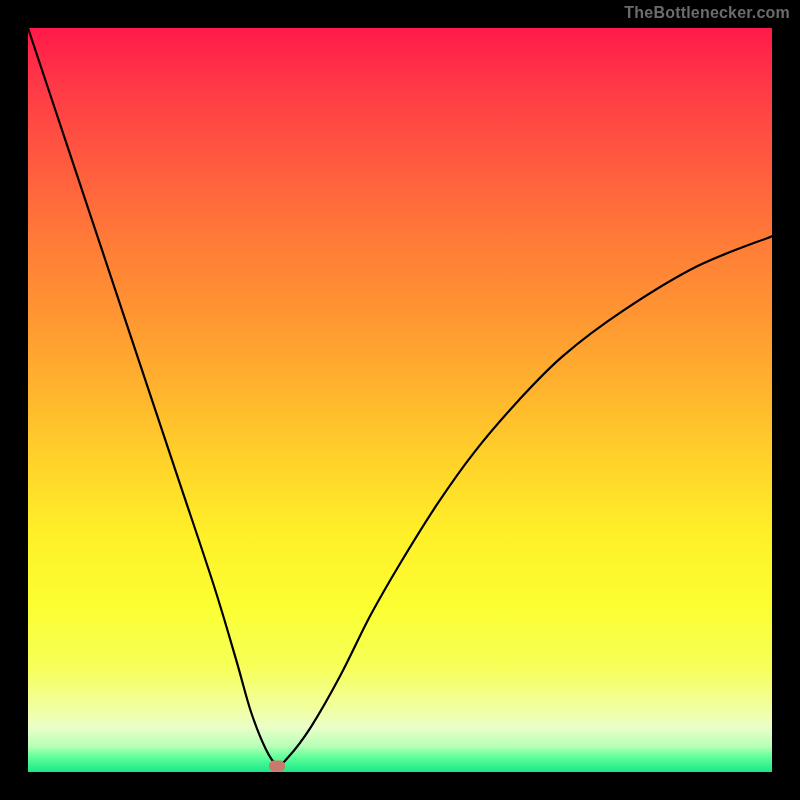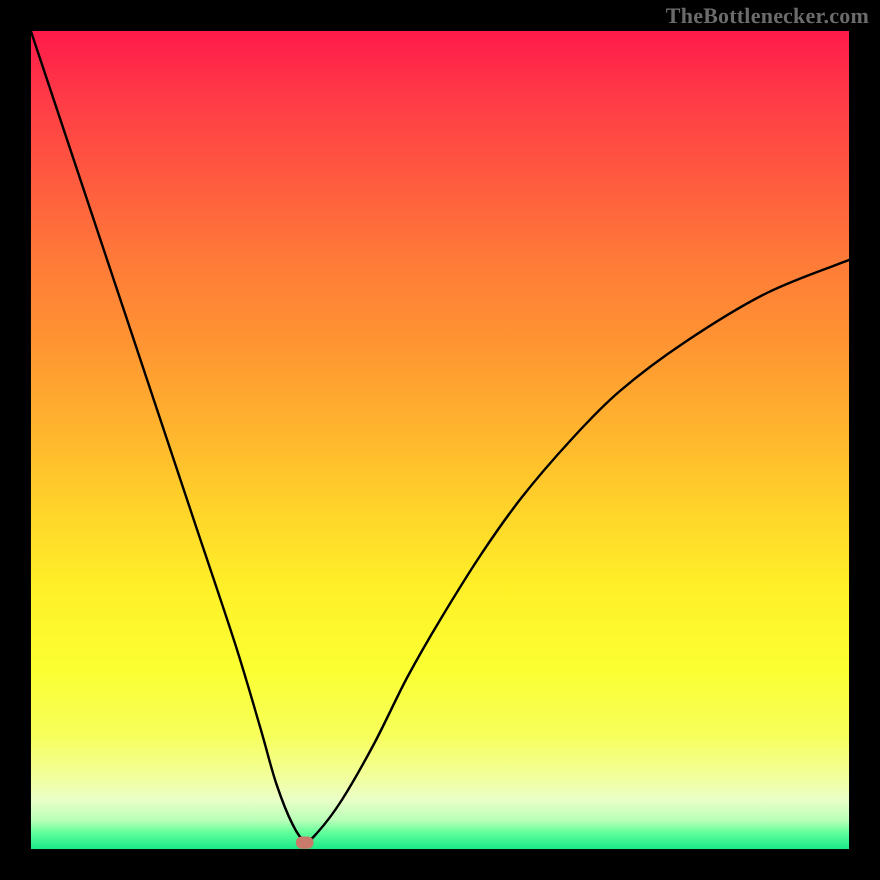--- a/index.html
+++ b/index.html
@@ -55,22 +55,22 @@
     position: absolute;
     width: 16px;
     height: 11px;
     border-radius: 5px;
     transform: translate(-50%, -50%);
   }
   .watermark {
     position: absolute;
     top: 4px;
     right: 10px;
-    font-family: Liberation Serif, serif;
-    font-size: 20px;
+    font-family: Liberation Sans, sans-serif;
+    font-size: 16px;
     font-weight: 600;
     color: #6b6b6b;
     letter-spacing: 0.2px;
   }
 </style>
 </head>
 <body>
 
 <div class="frame">
   <div class="watermark">TheBottlenecker.com</div>

